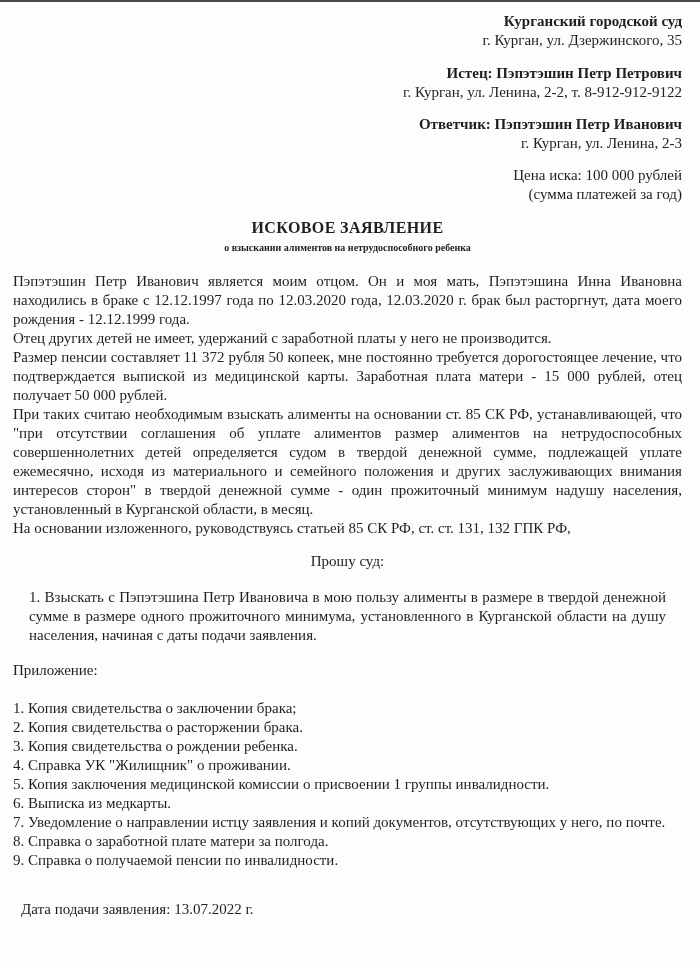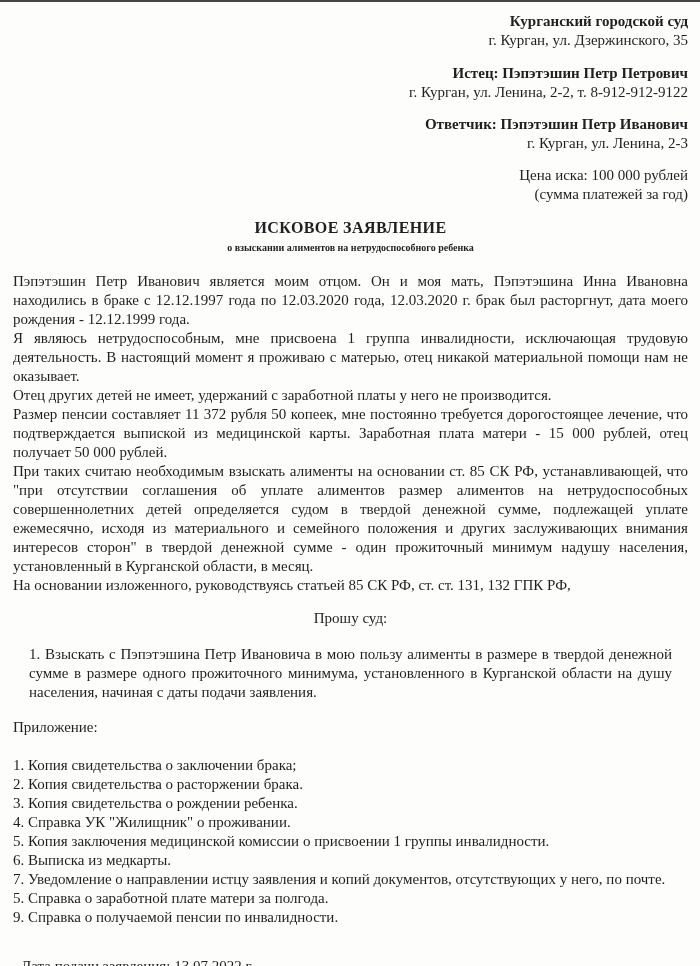--- a/index.html
+++ b/index.html
@@ -7,21 +7,21 @@
     padding: 0;
     background: #ffffff;
   }
   .page {
     position: relative;
     width: 700px;
     height: 966px;
     box-sizing: border-box;
     background: #fdfdfc;
     border-top: 2px solid #474747;
-    padding: 10px 12px 0 13px;
+    padding: 10px 18px 0 13px;
     font-family: "Liberation Serif", "DejaVu Serif", serif;
     font-size: 15px;
     line-height: 19px;
     color: #1f1f1f;
     overflow: hidden;
   }
   
   .doc-header {
     text-align: right;
   }
@@ -95,21 +95,20 @@
     </div>
   </div>
 
   <div class="doc-title">
     <div class="t-main">ИСКОВОЕ ЗАЯВЛЕНИЕ</div>
     <div class="t-sub">о взыскании алиментов на нетрудоспособного ребенка</div>
   </div>
 
   <div class="doc-body">
     <p>Пэпэтэшин Петр Иванович является моим отцом. Он и  моя мать, Пэпэтэшина Инна Ивановна находились в браке с 12.12.1997 года по 12.03.2020 года, 12.03.2020 г. брак был расторгнут, дата моего рождения - 12.12.1999 года.</p>
-    <p>Я являюсь нетрудоспособным, мне присвоена 1 группа инвалидности, исключающая трудовую деятельность. В настоящий момент я проживаю с матерью, отец никакой материальной помощи нам не оказывает.</p>
     <p>Отец других детей не имеет, удержаний с заработной платы у него не производится.</p>
     <p>Размер пенсии составляет 11 372 рубля 50 копеек, мне постоянно требуется дорогостоящее лечение, что подтверждается  выпиской из медицинской карты. Заработная плата матери - 15 000 рублей, отец получает 50 000 рублей.</p>
     <p>При таких считаю необходимым взыскать алименты на основании ст. 85 СК РФ, устанавливающей, что "при отсутствии соглашения об уплате алиментов размер алиментов на нетрудоспособных совершеннолетних детей определяется судом в твердой денежной сумме, подлежащей уплате ежемесячно, исходя из материального и семейного положения и других заслуживающих внимания интересов сторон" в твердой денежной сумме - один прожиточный минимум надушу населения, установленный в Курганской области, в месяц.</p>
     <p>На основании изложенного, руководствуясь статьей 85 СК РФ, ст. ст. 131, 132 ГПК РФ,</p>
   </div>
 
   <p class="request-heading">Прошу суд:</p>
 
   <div class="request-items">
     <p>1. Взыскать с Пэпэтэшина Петр Ивановича в мою пользу алименты в размере в твердой денежной сумме в размере одного прожиточного минимума, установленного в Курганской области на душу населения, начиная с даты подачи заявления.</p>
@@ -118,19 +117,19 @@
   <p class="appendix-heading">Приложение:</p>
 
   <div class="appendix-items">
     <p>1. Копия свидетельства о заключении брака;</p>
     <p>2. Копия свидетельства о расторжении брака.</p>
     <p>3. Копия свидетельства о рождении ребенка.</p>
     <p>4. Справка УК "Жилищник" о проживании.</p>
     <p>5. Копия заключения медицинской комиссии о присвоении 1 группы инвалидности.</p>
     <p>6. Выписка из медкарты.</p>
     <p>7. Уведомление о направлении истцу заявления и копий документов, отсутствующих у него, по почте.</p>
-    <p>5. Справка о заработной плате матери за полгода.</p>
+    <p>8. Справка о заработной плате матери за полгода.</p>
     <p>9. Справка о получаемой пенсии по инвалидности.</p>
   </div>
 
   <p class="date-line">Дата подачи заявления: 13.07.2022 г.</p>
 
 </div>
 
 </body></html>

